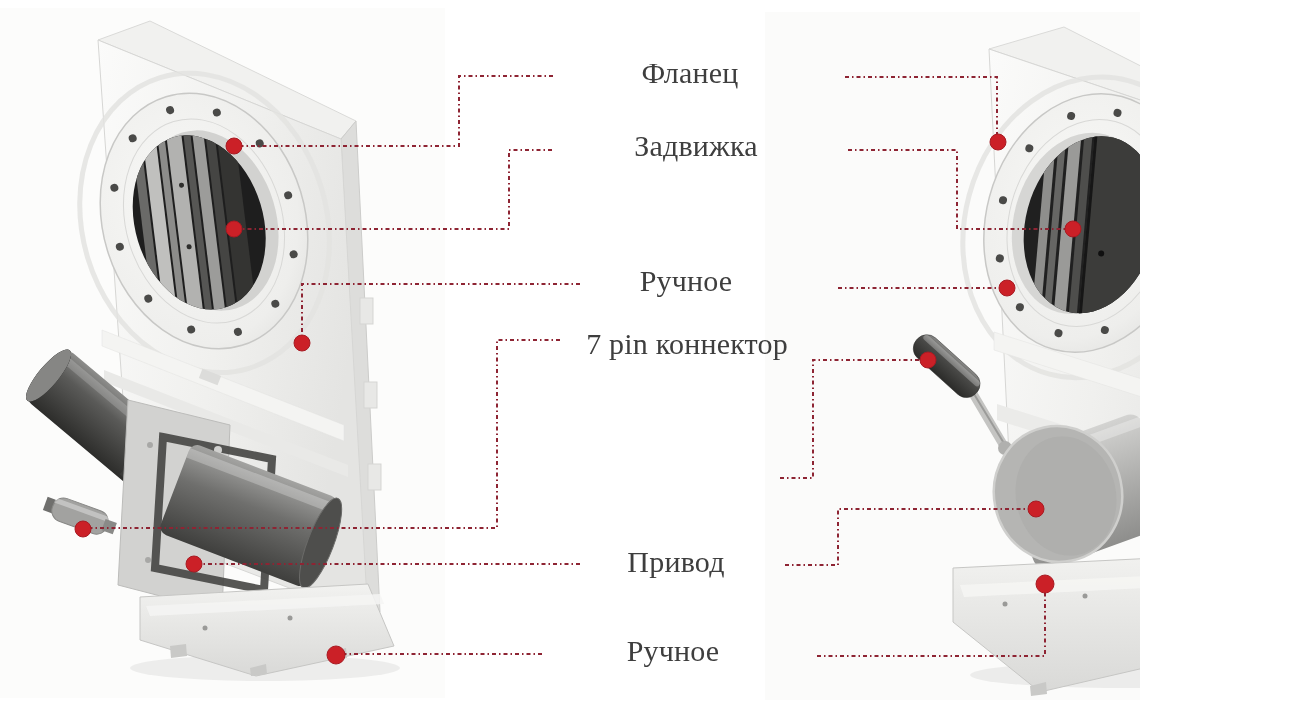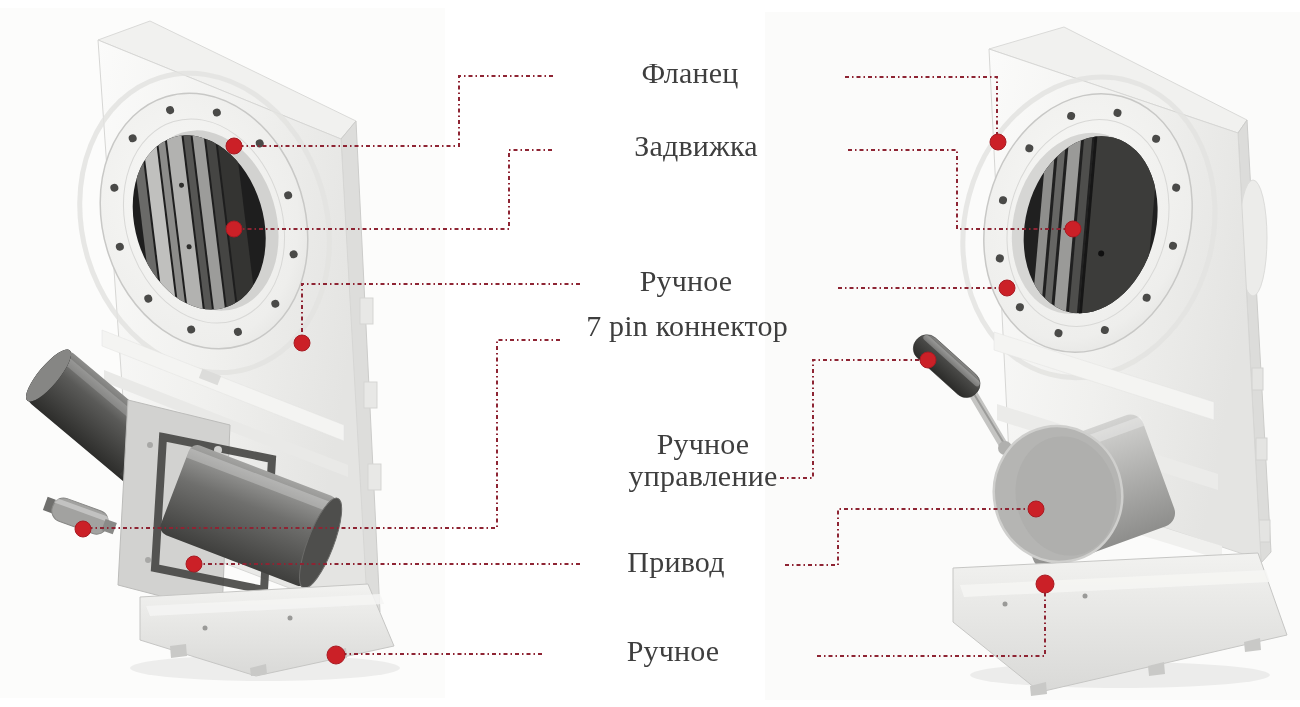--- a/index.html
+++ b/index.html
@@ -1,18 +1,18 @@
 <!DOCTYPE html>
 <html><head>
 <meta charset="utf-8">
 <style>
   html,body{margin:0;padding:0;background:#ffffff;}
   .stage{
     position:relative;
-    width:1300px;height:707px;
+    width:1140px;height:707px;
     background:#ffffff;
     overflow:hidden;
     font-family:"Liberation Serif","DejaVu Serif",serif;
   }
   .stage svg{position:absolute;left:0;top:0;}
   .lbl{
     position:absolute;
     transform:translate(-50%,-50%);
     font-size:30px;
     line-height:1.07;
@@ -274,18 +274,17 @@
     <circle class="dot" cx="1007" cy="288" r="8"></circle>
     <circle class="dot" cx="928" cy="360" r="8"></circle>
     <circle class="dot" cx="1036" cy="509" r="8"></circle>
     <circle class="dot" cx="1045" cy="584" r="9"></circle>
   </g>
 </svg>
 
 <div class="lbl" style="left:690px;top:73px">Фланец</div>
 <div class="lbl" style="left:696px;top:146px">Задвижка</div>
 <div class="lbl" style="left:686px;top:281px">Ручное</div>
-<div class="lbl" style="left:687px;top:326px">7 pin коннектор</div>
-<div class="lbl multi" style="left:703px;top:460px">Ручное управление</div>
+<div class="lbl" style="left:687px;top:344px">7 pin коннектор</div>
 <div class="lbl" style="left:676px;top:562px">Привод</div>
 <div class="lbl" style="left:673px;top:651px">Ручное</div>
 
 </div>
 
 </body></html>

